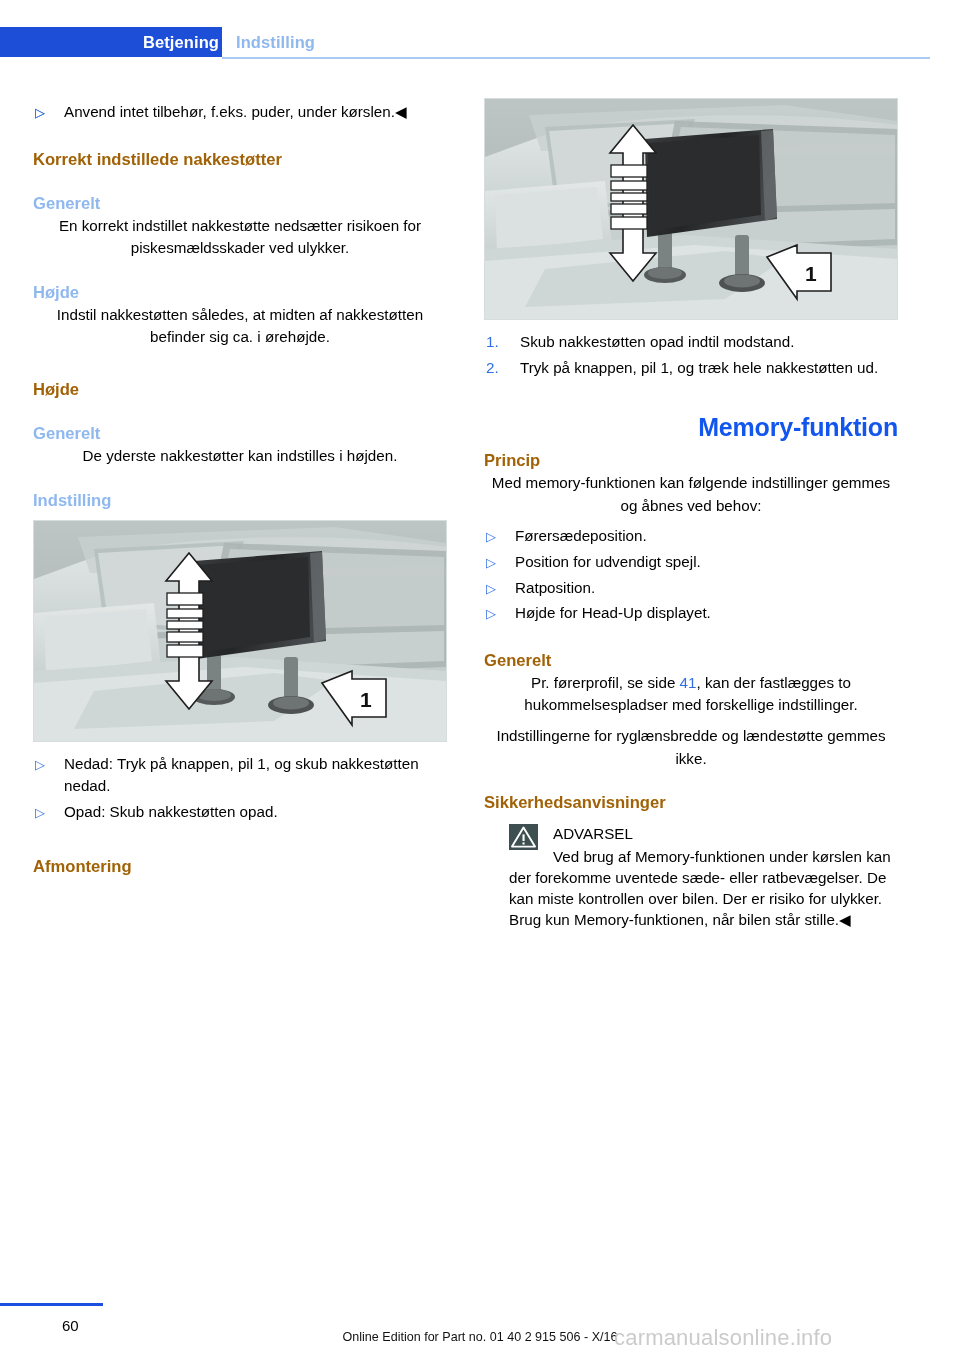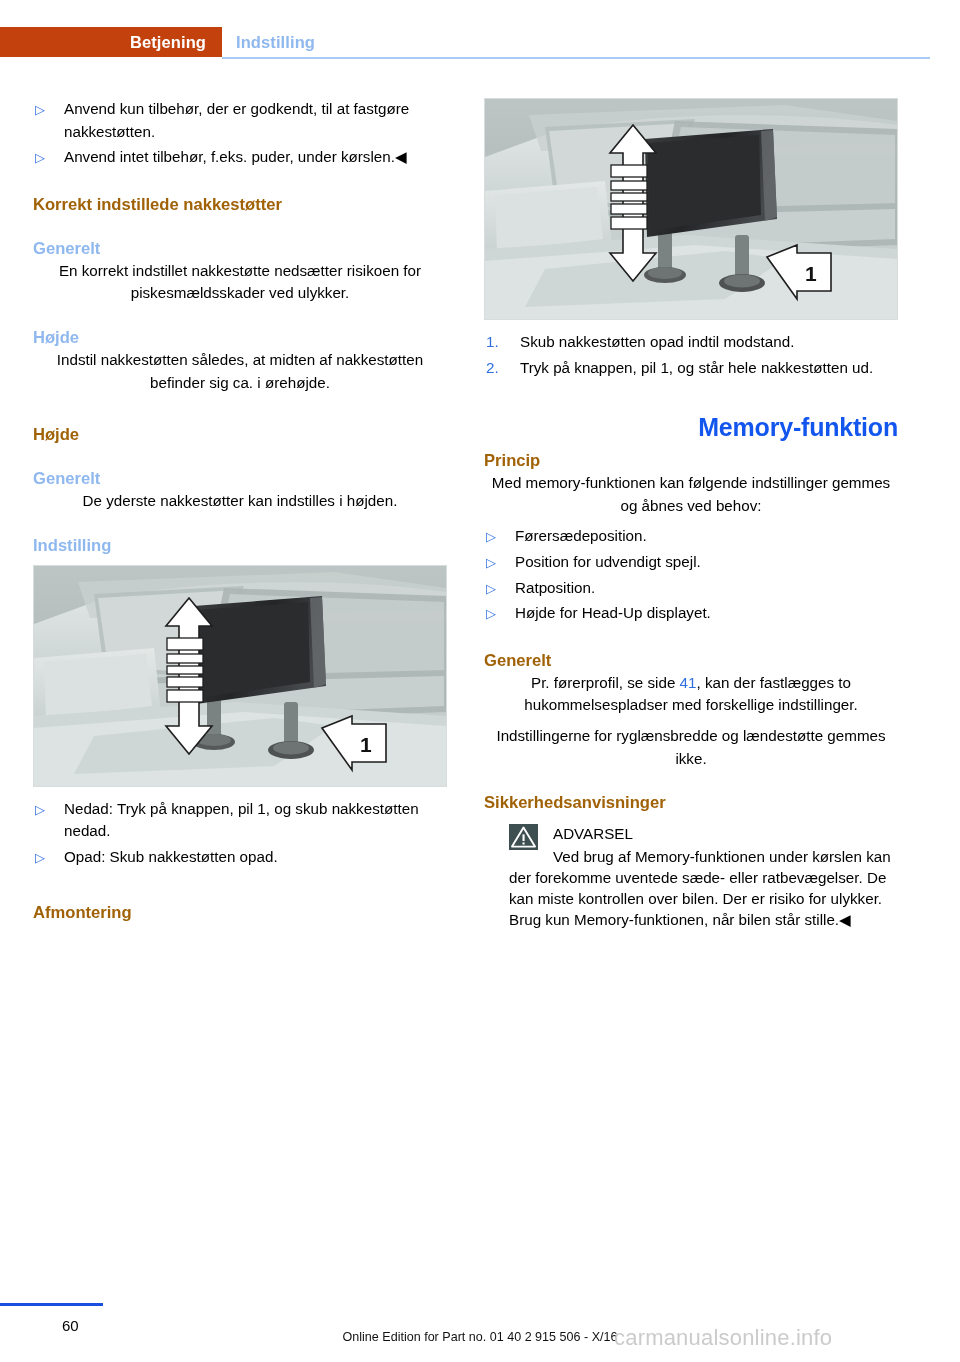--- a/index.html
+++ b/index.html
@@ -11,25 +11,25 @@
     position:relative;
     overflow:hidden;
   }
 
   
   .page-header{
     position:absolute;left:0;top:27px;width:960px;height:32px;
   }
   .tab-active{
     position:absolute;left:0;top:0;height:30px;width:222px;
-    background:#c2410c;
+    background:#1d4ed8;
     color:#ffffff;
     font-size:16.5px;font-weight:bold;
     display:flex;align-items:center;justify-content:flex-end;
-    padding-right:16px;box-sizing:border-box;
+    padding-right:3px;box-sizing:border-box;
     letter-spacing:0.1px;
   }
   .tab-inactive{
     position:absolute;left:236px;top:0;height:30px;
     color:#8fb8ef;
     font-size:16.5px;font-weight:bold;
     display:flex;align-items:center;
     letter-spacing:0.1px;
   }
   .header-rule{
@@ -183,21 +183,20 @@
   <div class="tab-active">Betjening</div>
   <div class="tab-inactive">Indstilling</div>
   <div class="header-rule"></div>
 </div>
 
 <div class="col col-left">
 
   <ul class="bullets">
     <li>
       <span class="tri">▷</span>
-      <span>Anvend kun tilbehør, der er godkendt, til at fastgøre nakkestøtten.</span>
     </li>
     <li>
       <span class="tri">▷</span>
       <span>Anvend intet tilbehør, f.eks. puder, under kørslen.◀</span>
     </li>
   </ul>
 
   <div class="sp-sec"></div>
   <h2 class="head-strong">Korrekt indstillede nakkestøtter</h2>
 
@@ -360,21 +359,21 @@
   </div>
 
   <div class="sp-para"></div>
   <ol class="numbers">
     <li>
       <span class="num">1.</span>
       <span>Skub nakkestøtten opad indtil modstand.</span>
     </li>
     <li>
       <span class="num">2.</span>
-      <span>Tryk på knappen, pil 1, og står hele nakkestøtten ud.</span>
+      <span>Tryk på knappen, pil 1, og træk hele nakkestøtten ud.</span>
     </li>
   </ol>
 
   <div class="sp-sec-lg"></div>
   <h1 class="chapter">Memory-funktion</h1>
 
   <div class="sp-small"></div>
   <h2 class="head-strong">Princip</h2>
   <p class="body">Med memory-funktionen kan følgende indstillinger gemmes og åbnes ved behov:</p>
 

